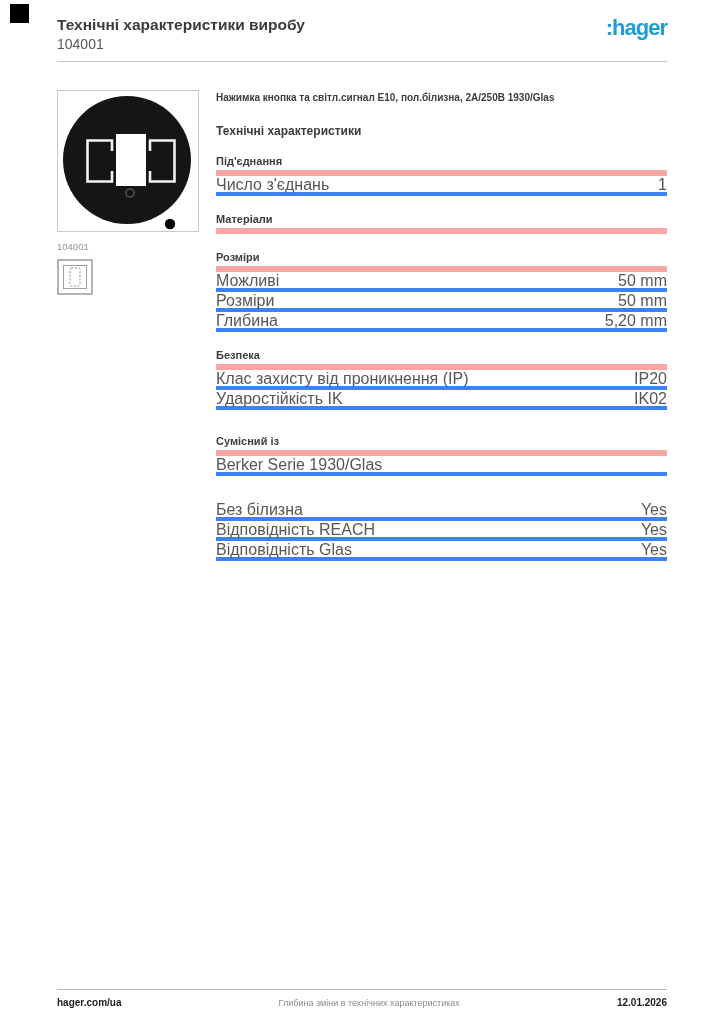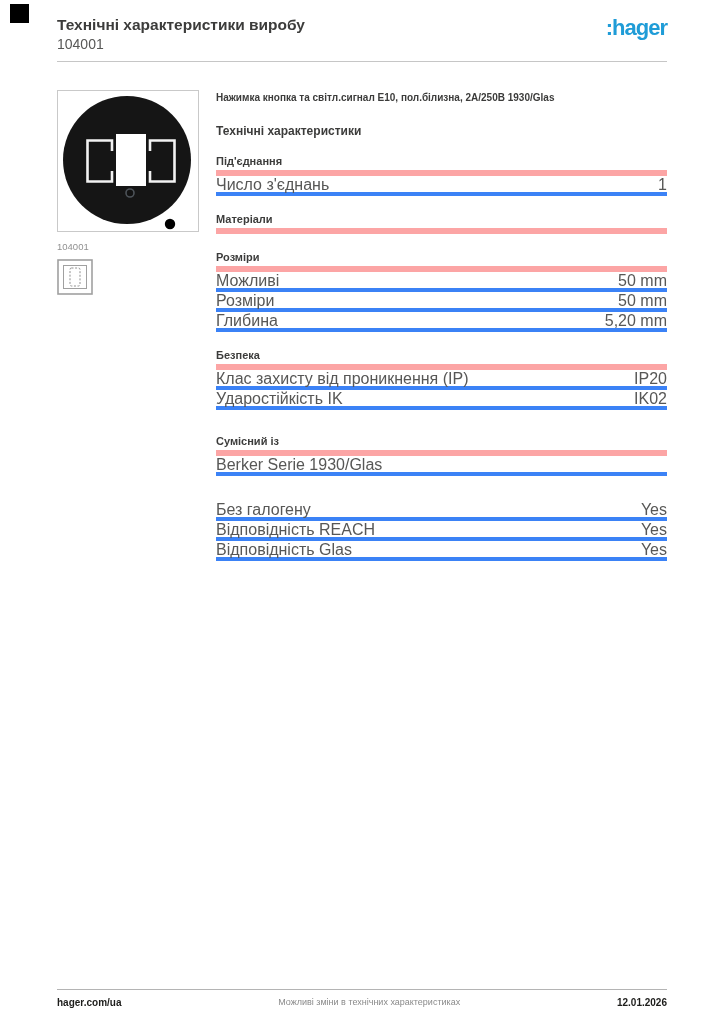--- a/index.html
+++ b/index.html
@@ -34,21 +34,21 @@
   .specs-title { font-size: 12px; font-weight: bold; color: #3c3c3b; line-height: 13px; margin-top: 21px; }
   .spec-section { margin-top: 17px; }
   .spec-section.spaced { margin-top: 25px; }
   .spec-section-title { margin: 0; font-size: 11px; font-weight: bold; color: #3c3c3b; line-height: 13px; padding-bottom: 2px; border-bottom: 6px solid #fca5a5; }
   .spec-row { display: flex; justify-content: space-between; align-items: baseline; font-size: 16px; color: #575756; padding: 3px 0 2px 0; border-bottom: 4px solid #3b82f6; line-height: 11px; }
   .spec-label { text-align: left; }
   .spec-value { text-align: right; white-space: nowrap; }
 
   
   .footer-rule { position: absolute; left: 57px; top: 989px; width: 610px; height: 1px; background: #b4b4b4; }
-  .footer { position: absolute; left: 57px; top: 997px; width: 610px; display: flex; justify-content: space-between; align-items: flex-start; }
+  .footer { position: absolute; left: 57px; top: 997px; width: 610px; display: flex; justify-content: space-between; align-items: center; }
   .footer-left, .footer-right { font-size: 10px; font-weight: bold; color: #1d1d1b; }
   .footer-center { font-size: 9px; color: #8a8a8a; }
 </style>
 </head>
 <body>
 
 <div class="page">
 
   <div class="print-mark"></div>
 
@@ -139,38 +139,38 @@
   <div class="spec-row">
     <span class="spec-label">Berker Serie 1930/Glas</span>
     <span class="spec-value"></span>
   </div>
 </div>
   </section>
 
   <section class="spec-section spaced">
     <div class="spec-rows">
   <div class="spec-row">
-    <span class="spec-label">Без галогену</span>
+    <span class="spec-label">Без білизна</span>
     <span class="spec-value">Yes</span>
   </div>
 
   <div class="spec-row">
     <span class="spec-label">Відповідність REACH</span>
     <span class="spec-value">Yes</span>
   </div>
 
   <div class="spec-row">
     <span class="spec-label">Відповідність Glas</span>
     <span class="spec-value">Yes</span>
   </div>
 </div>
   </section>
 </div>
   </div>
 
   <div class="footer-rule"></div>
   <div class="footer">
     <span class="footer-left">hager.com/ua</span>
-    <span class="footer-center">Можливі зміни в технічних характеристиках</span>
+    <span class="footer-center">Глибина зміни в технічних характеристиках</span>
     <span class="footer-right">12.01.2026</span>
   </div>
 
 </div>
 
 </body></html>

